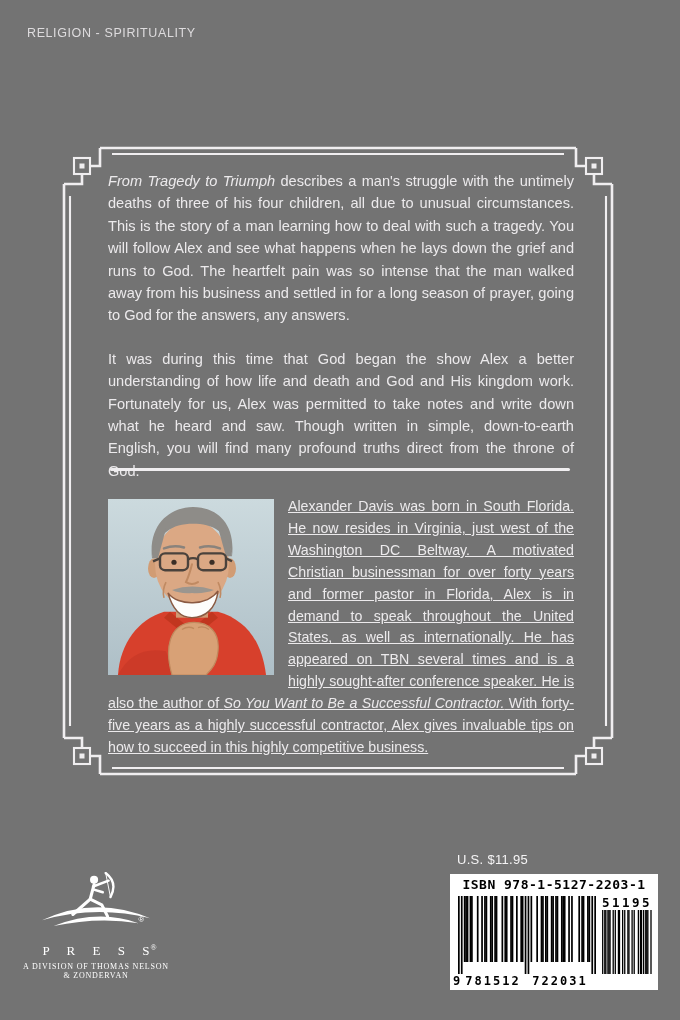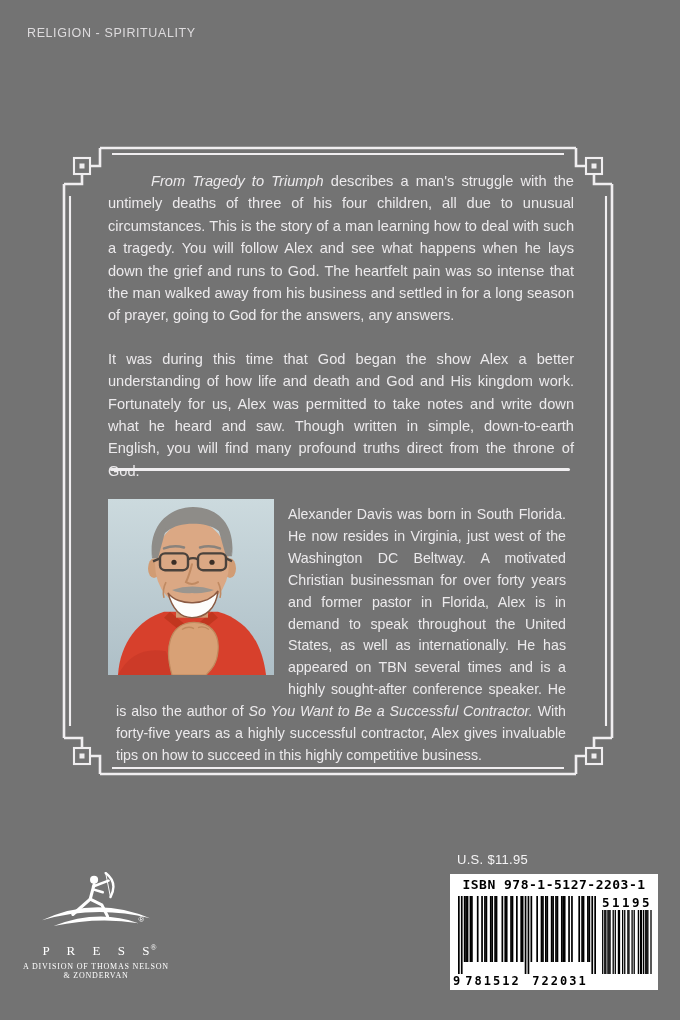--- a/index.html
+++ b/index.html
@@ -7,27 +7,27 @@
          font-family:"Liberation Sans",sans-serif;color:#eae8ea;}
 
   .category{position:absolute;left:27px;top:26px;font-size:12.5px;letter-spacing:.6px;color:#dedcde;}
 
   .frame{position:absolute;left:54px;top:138px;}
 
   .synopsis{position:absolute;left:108px;top:170px;width:466px;font-size:14.6px;line-height:22.4px;
             text-align:justify;letter-spacing:0;color:#eceaec;}
   .synopsis p{margin:0;}
   .synopsis p + p{margin-top:21px;}
-  .synopsis em{font-style:italic;margin-left:43px;}
+  .synopsis em{font-style:italic;}
 
   .divider{position:absolute;left:110px;top:468px;width:460px;height:3px;background:#f0eef0;border-radius:2px;}
 
   .bio{position:absolute;left:108px;top:496px;width:466px;font-size:14.2px;line-height:21.9px;
        text-align:justify;color:#eceaec;}
-  .bio p{margin:8px;}
+  .bio p{margin:0;text-decoration:underline;}
   .bio .photo{float:left;width:166px;height:176px;margin:3px 14px 6px 0;}
   .bio em{font-style:italic;}
 
   .logo{position:absolute;left:14px;top:872px;width:164px;text-align:center;color:#ffffff;}
   .wordmark{font-family:"Liberation Serif",serif;color:#fff;line-height:30px;margin-top:-2px;letter-spacing:1px;white-space:nowrap;}
   .wordmark .big{font-size:31px;}
   .wordmark .small{font-size:21px;}
   .press{font-family:"Liberation Serif",serif;font-size:13px;letter-spacing:7px;margin-top:11px;margin-left:7px;white-space:nowrap;}
   .press sup{font-size:8px;letter-spacing:0;margin-left:-6px;}
   .division{font-family:"Liberation Serif",serif;font-size:8px;font-weight:normal;letter-spacing:.8px;margin-top:3px;white-space:nowrap;}

